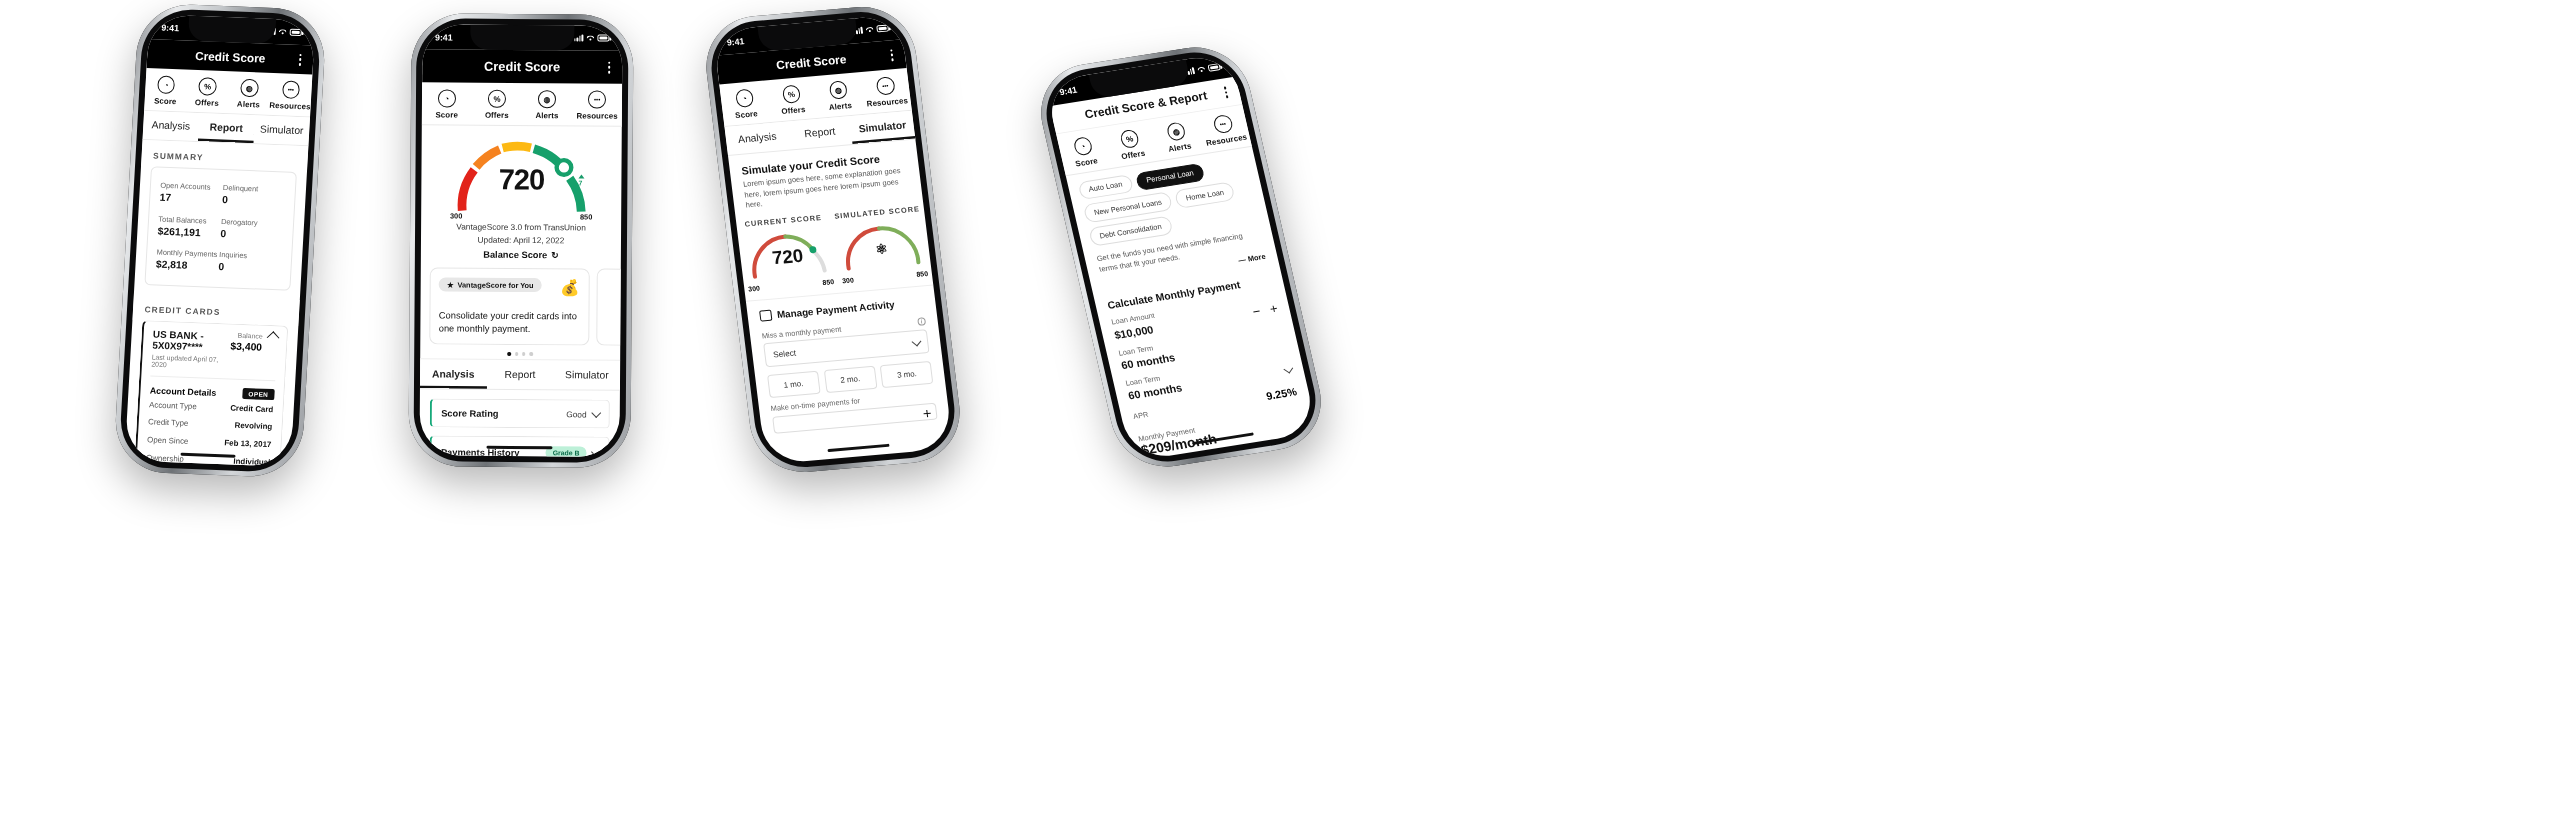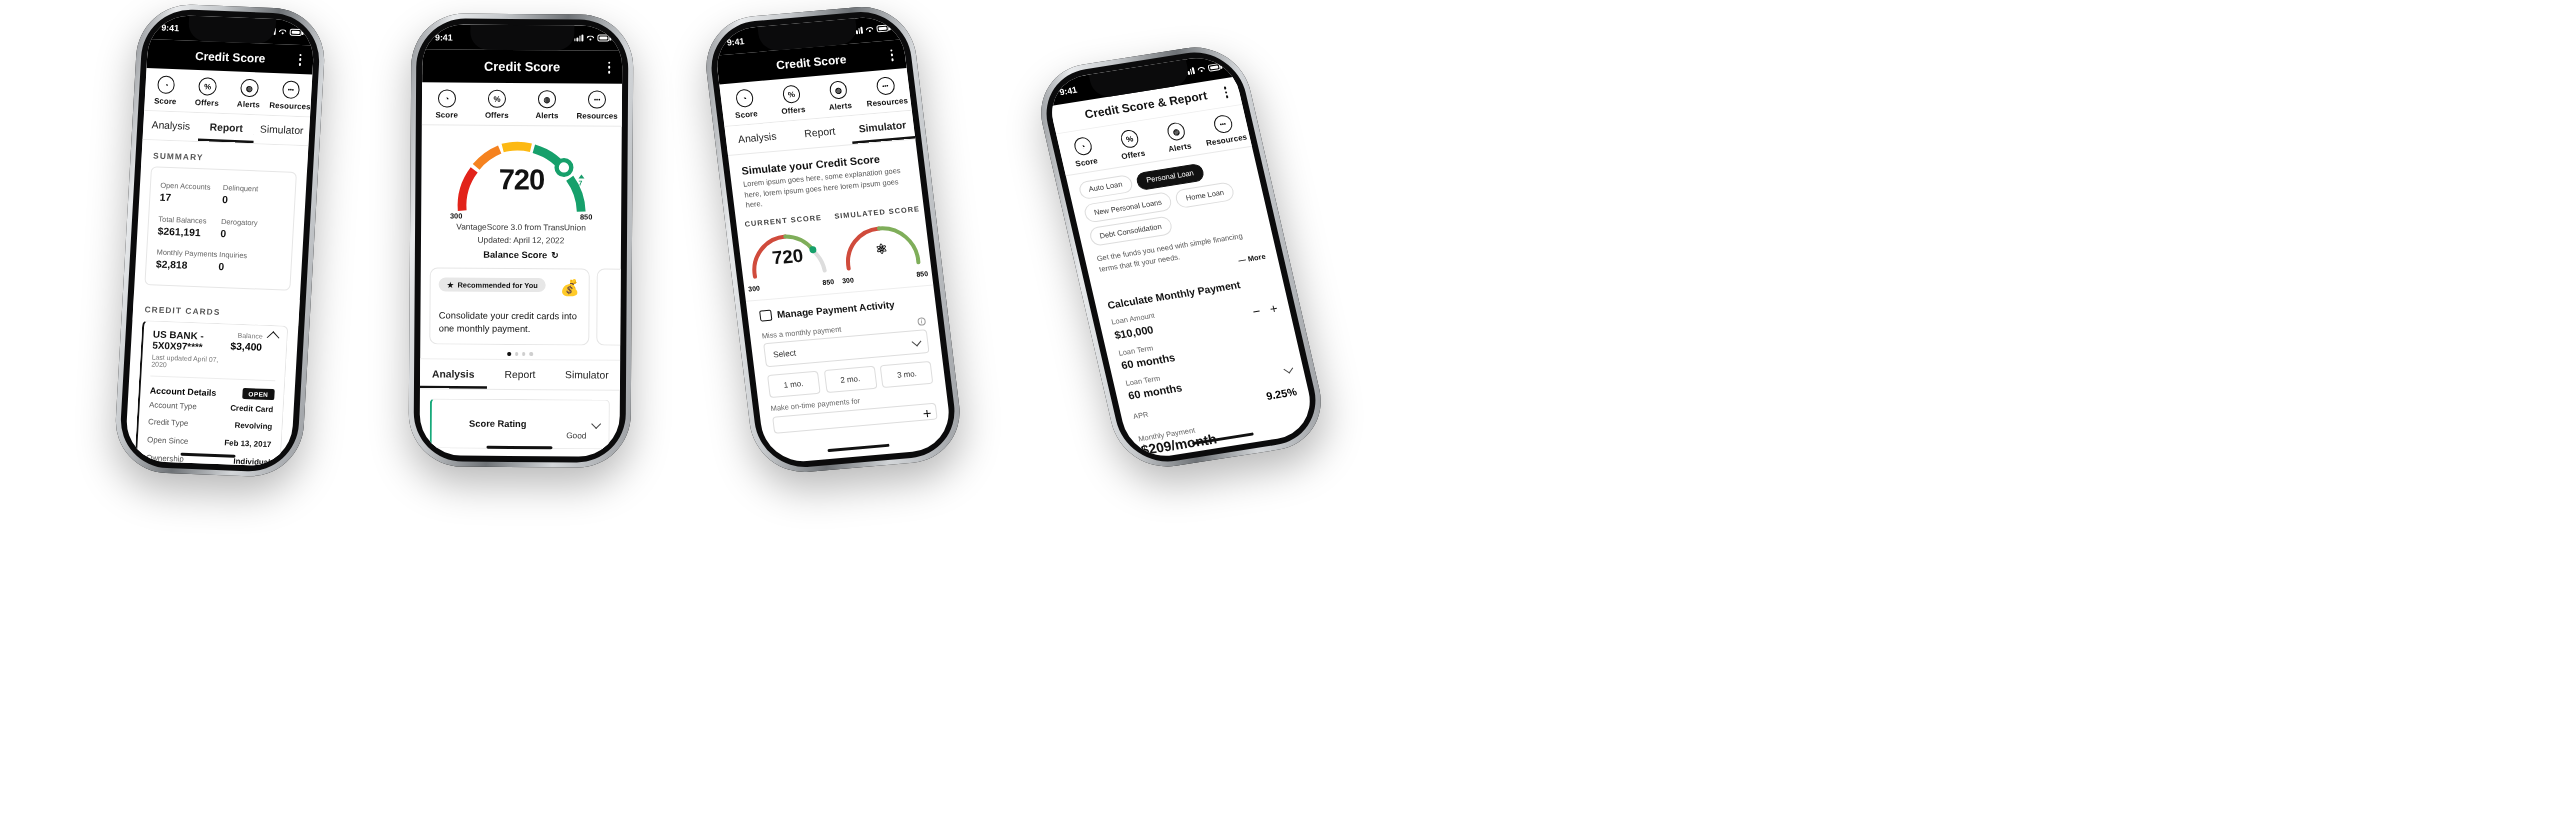--- a/index.html
+++ b/index.html
@@ -87,23 +87,23 @@
   .pill{ display:inline-flex; align-items:center; gap:3.9px; background:#e7e7e7; color:#111;
     font-size:7.4px; font-weight:700; border-radius:9.8px; padding:2.9px 7.9px;}
   .rec-txt{ font-size:9.3px; color:#111; line-height:1.35; margin-top:13.7px;}
   .dots{ display:flex; gap:3.9px; justify-content:center; margin:6.9px 0 3.9px;}
   .dots i{ width:3.4px;height:3.4px;border-radius:50%;background:#cfcfcf;display:block;}
   .dots i.on{ background:#111; }
 
   .arow{ display:flex; align-items:center; justify-content:space-between;
     border:1px solid #e6e6e6; border-left:2.9px solid #17a97a; border-radius:4.9px;
     padding:8.8px 9.8px; margin:0 9.8px 7.9px; background:#fff;}
-  .arow .n{ font-size:9.3px; font-weight:700; color:#111;margin-left:28px;}
+  .arow .n{ font-size:9.3px; font-weight:700; color:#111;}
   .arow .r{ display:flex; align-items:center; gap:5.9px;}
-  .arow .val{ font-size:8.3px; color:#333;margin-top:21px;}
+  .arow .val{ font-size:8.3px; color:#333;}
   .gradeb{ background:#bdf0d8; color:#0c6e4b; font-size:6.9px; font-weight:700;
     padding:2.9px 6.9px; border-radius:9.8px;}
   .cdown{ width:6.9px;height:6.9px;border-right:1.5px solid #444;border-bottom:1.5px solid #444;
     transform:rotate(45deg); display:inline-block; margin-bottom:2px;}
   .homebar{ position:absolute; bottom:6.9px; left:50%; transform:translateX(-50%);
     width:33%; height:3.4px; background:#111; border-radius:2.9px; }
 
   
   .simtitle{ font-size:10.8px; font-weight:700; color:#111; padding:9.8px 11.8px 2.9px;}
   .simsub{ font-size:7.4px; color:#555; line-height:1.45; padding:0 11.8px 7.9px;}
@@ -336,21 +336,21 @@
       <div class="refresh">
         <span>Balance Score</span>
         <span style="font-size:8.8px">↻</span>
       </div>
 
       <div style="display:flex;gap:6.9px;padding:7.9px 8.8px 0;overflow:hidden">
         <div class="rec" style="flex:0 0 88%">
           <div style="display:flex;justify-content:space-between;align-items:flex-start">
             <span class="pill">
               <span>★</span>
-              <span>Recommended for You</span>
+              <span>VantageScore for You</span>
             </span>
             <span style="font-size:15.7px">💰</span>
           </div>
           <div class="rec-txt">Consolidate your credit cards into one monthly payment.</div>
         </div>
         <div class="rec" style="flex:0 0 88%"></div>
       </div>
       <div class="dots">
           <i class="on"></i>
           <i></i>

